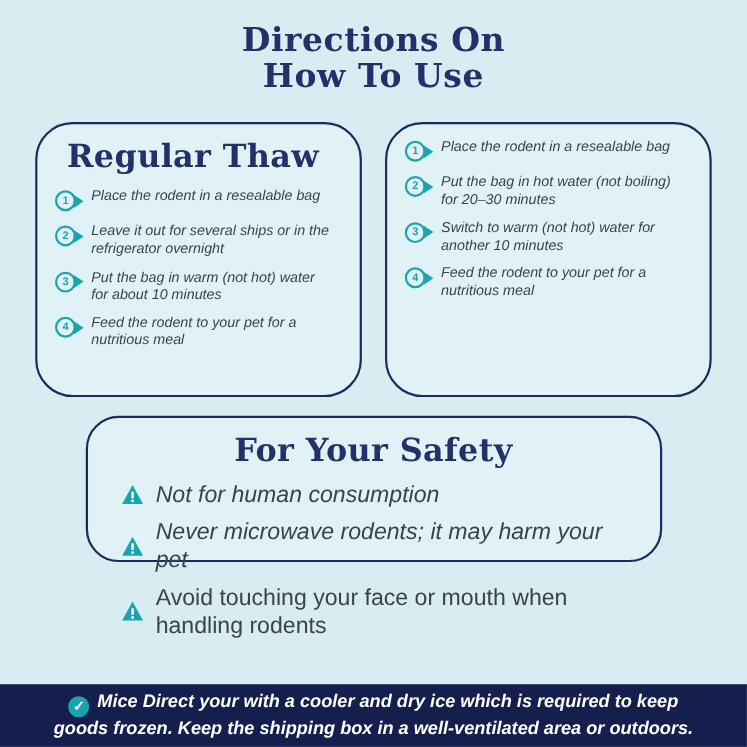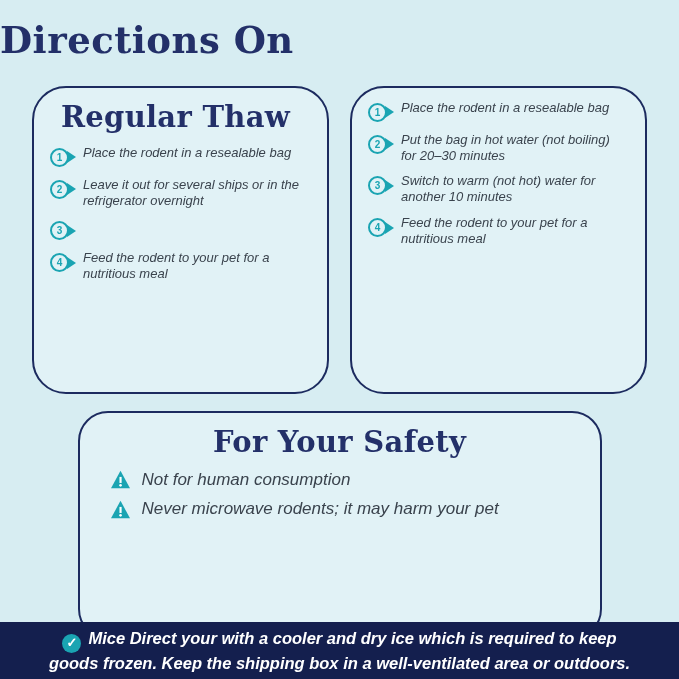--- a/index.html
+++ b/index.html
@@ -15,42 +15,42 @@
   *{margin:0;padding:0;box-sizing:border-box;}
   html,body{width:679px;height:679px;}
   body{
     background:var(--page-bg);
     font-family:"Liberation Sans", sans-serif;
     position:relative;
     overflow:hidden;
   }
   .page-title{
     margin-top:20px;
-    text-align:left;
+    text-align:center;
     font-family:"DejaVu Serif", serif;
     font-weight:700;
-    font-size:37px;
+    font-size:30px;
     line-height:1.1;
     color:var(--heading);
     letter-spacing:.5px;
   }
   .thaw-row{
     display:flex;
     gap:21px;
     padding:0 32px;
     margin-top:25px;
   }
   .card{
     background:var(--card-bg);
     border:2.5px solid var(--navy);
     border-radius:34px;
   }
   .thaw-card{
     flex:1;
-    height:308px;
+    height:250px;
     padding:12px 26px 10px 16px;
   }
   .card-heading{
     font-family:"DejaVu Serif", serif;
     font-weight:700;
     font-size:29px;
     color:var(--heading);
     text-align:center;
     margin-bottom:11px;
     letter-spacing:.3px;
@@ -87,31 +87,31 @@
     font-style:italic;
     color:var(--text);
     line-height:1.22;
     padding-left:2px;
   }
   .safety-card{
     width:524px;
     margin:17px auto 0 auto;
     border-radius:30px;
     padding:12px 22px 14px 22px;
-    height:228px;
+    height:133px;
   }
   .safety-item{
     display:flex;
     align-items:center;
     gap:11px;
     margin-bottom:9px;
     padding-left:8px;
   }
   .safety-text{
-    font-size:17px;
+    font-size:21px;
     font-style:italic;
     color:var(--text);
     line-height:1.2;
   }
   .safety-item.upright .safety-text{font-style:normal;}
   .warn-icon{flex:0 0 auto;display:block;}
   .footer-bar{
     position:absolute;
     left:0;bottom:0;
     width:679px;height:57px;
@@ -138,36 +138,38 @@
     vertical-align:-3px;
     margin-right:7px;
   }
   .check-icon span{color:#fff;}
 </style>
 </head>
 <body>
 
 <h1 class="page-title">
   <span>Directions On</span><br>
+  <span>How To Use</span>
 </h1>
 
 <div class="thaw-row">
 
   <div class="card thaw-card">
     <h2 class="card-heading">Regular Thaw</h2>
     <div class="step">
       <span class="pin">1</span>
       <span class="step-text">Place the rodent in a resealable bag</span>
     </div>
     <div class="step">
       <span class="pin">2</span>
       <span class="step-text">Leave it out for several ships or in the refrigerator overnight</span>
     </div>
     <div class="step">
       <span class="pin">3</span>
+      <span class="step-text">Put the bag in warm (not hot) water for about 10 minutes</span>
     </div>
     <div class="step">
       <span class="pin">4</span>
       <span class="step-text">Feed the rodent to your pet for a nutritious meal</span>
     </div>
   </div>
 
   <div class="card thaw-card">
     <div class="step">
       <span class="pin">1</span>
@@ -204,20 +206,28 @@
   <div class="safety-item">
     <svg class="warn-icon" width="21" height="19" viewBox="0 0 24 22">
       <path d="M12 1 L23 21 H1 Z" fill="#1aa4b2"></path>
       <rect x="10.8" y="8" width="2.5" height="7" fill="#ffffff"></rect>
       <circle cx="12.05" cy="17.8" r="1.5" fill="#ffffff"></circle>
     </svg>
     <span class="safety-text">Never microwave rodents; it may harm your pet</span>
   </div>
 
 
+  <div class="safety-item upright">
+    <svg class="warn-icon" width="21" height="19" viewBox="0 0 24 22">
+      <path d="M12 1 L23 21 H1 Z" fill="#1aa4b2"></path>
+      <rect x="10.8" y="8" width="2.5" height="7" fill="#ffffff"></rect>
+      <circle cx="12.05" cy="17.8" r="1.5" fill="#ffffff"></circle>
+    </svg>
+    <span class="safety-text">Avoid touching your face or mouth when handling rodents</span>
+  </div>
 </div>
 
 <div class="footer-bar">
   <p class="footer-note">
     <span class="check-icon">
         <span>✓</span>
       </span><span>Mice Direct your with a cooler and dry ice which is required to keep goods frozen. Keep the shipping box in a well-ventilated area or outdoors.</span>
   </p>
 </div>
 

